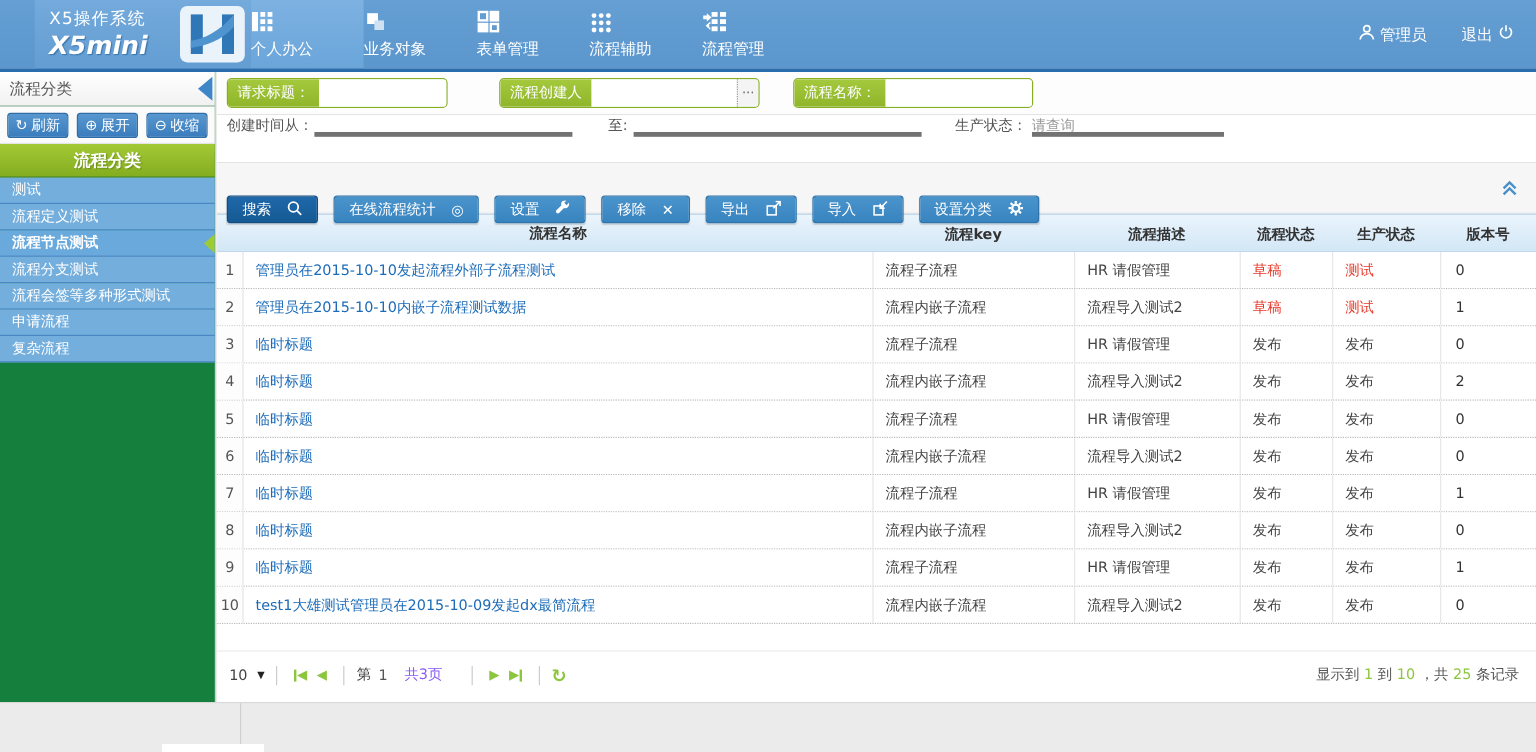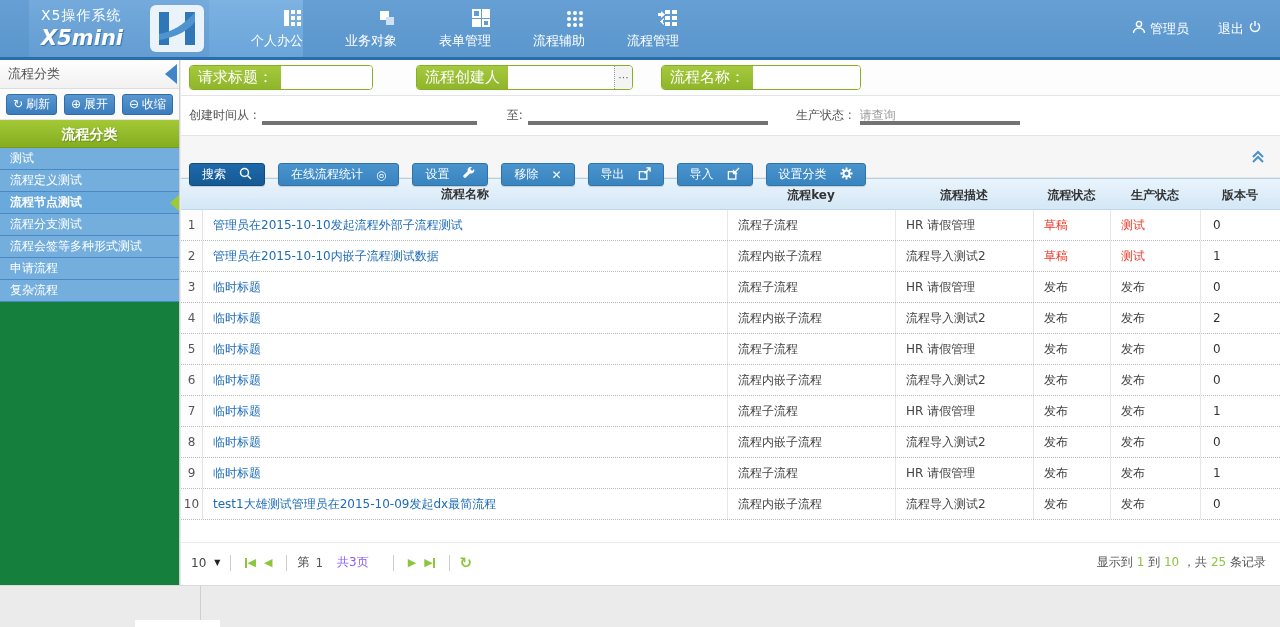--- a/index.html
+++ b/index.html
@@ -11,21 +11,21 @@
   .topbar { position:absolute; left:0; top:0; width:1280px; height:57px;
             background:linear-gradient(#659fd4,#5b96cc); display:flex;padding-left:29px; }
   .topbar-line { position:absolute; left:0; top:57px; width:1280px; height:3px; background:#2a6dad; }
   .brand { width:180px; height:57px; background:linear-gradient(#74aadc,#639dd2);
            display:flex; align-items:center; padding-left:12px; position:relative; }
   .brand .sys { color:#fff; font-size:14px; letter-spacing:1px; }
   .brand .prod { color:#fff; font-size:21px; font-weight:bold; font-style:italic;
                  text-shadow:1px 1px 1px rgba(0,60,120,.45); margin-top:1px; }
   .logo { position:absolute; right:4px; top:4px; width:56px; height:49px; }
   .tabs { display:flex; height:57px; }
-  .tab { width:94px; height:57px; display:flex; flex-direction:column; align-items:flex-end;
+  .tab { width:94px; height:57px; display:flex; flex-direction:column; align-items:flex-start;
          justify-content:center; gap:4px; color:#fff; font-size:13px; cursor:pointer; }
   .tab.active { background:linear-gradient(#7db2e2,#6aa5da); }
   .tab .tico { height:20px; display:flex; align-items:flex-end; }
   .userarea { margin-left:auto; display:flex; align-items:center; gap:11px;
               padding-right:18px; color:#fff; font-size:13px;text-align:center; }
   .userarea .uname { margin-right:18px; display:inline-flex; align-items:center; gap:4px; cursor:pointer; }
   .userarea .logout { display:inline-flex; align-items:center; gap:4px; cursor:pointer; }
 
   
   .sidebar { position:absolute; left:0; top:60px; width:180px; height:525px; background:#15803d;
@@ -50,26 +50,26 @@
              white-space:nowrap; overflow:hidden; }
   .tree li.sel { font-weight:bold; background:#6aa9db; }
   .tree li.sel .gtri { position:absolute; right:0; top:3px; width:0; height:0;
              border-top:8px solid transparent; border-bottom:8px solid transparent;
              border-right:9px solid #9ccb33; }
 
   
   .main { position:absolute; left:181px; top:60px; width:1099px; height:525px; background:#fff; }
   .frow1 { height:36px; display:flex; align-items:center; background:#fdfdfd; border-bottom:1px solid #e4e4e4; }
   .capsule { height:25px; border:1px solid #86af24; border-radius:4px; display:flex; overflow:hidden; }
-  .capsule .clabel { background:linear-gradient(#a5c93d,#8fb52a); color:#fff; font-size:15px;
+  .capsule .clabel { background:linear-gradient(#a5c93d,#8fb52a); color:#fff; font-size:12px;
                      display:flex; align-items:center; padding:0 8px; white-space:nowrap; }
   .capsule input { border:none; outline:none; font-size:12px; padding:0 5px; color:#333; min-width:0; }
   .capsule .picker { width:18px; background:#f4f4f4; border-left:1px dotted #999; color:#666;
                      font-size:11px; display:flex; align-items:center; justify-content:center; cursor:pointer; }
-  .frow2 { height:40px; display:flex; align-items:center; font-size:12px; color:#555; background:#fff;
+  .frow2 { height:40px; display:flex; align-items:flex-start; font-size:12px; color:#555; background:#fff;
            border-bottom:1px solid #e4e4e4; }
   .uline { border-bottom:4px solid #737373; height:18px; }
   .uline input { border:none; outline:none; width:100%; height:16px; font-size:12px; color:#333; background:transparent; }
   .uline input::placeholder { color:#9a9a9a; }
 
   .toolbar { height:42px; display:flex; align-items:center; gap:13px; padding-left:8px; padding-right:14px;
              background:#f6f6f6; border-bottom:1px solid #e9e9e9; }
   .tbtn { height:23px; padding:0 12px; display:inline-flex; align-items:center; gap:13px;
           background:linear-gradient(#4a94cd,#3884bf); border:1px solid #2e74ab; border-radius:3px;
           color:#fff; font-size:12px; cursor:pointer; white-space:nowrap;

